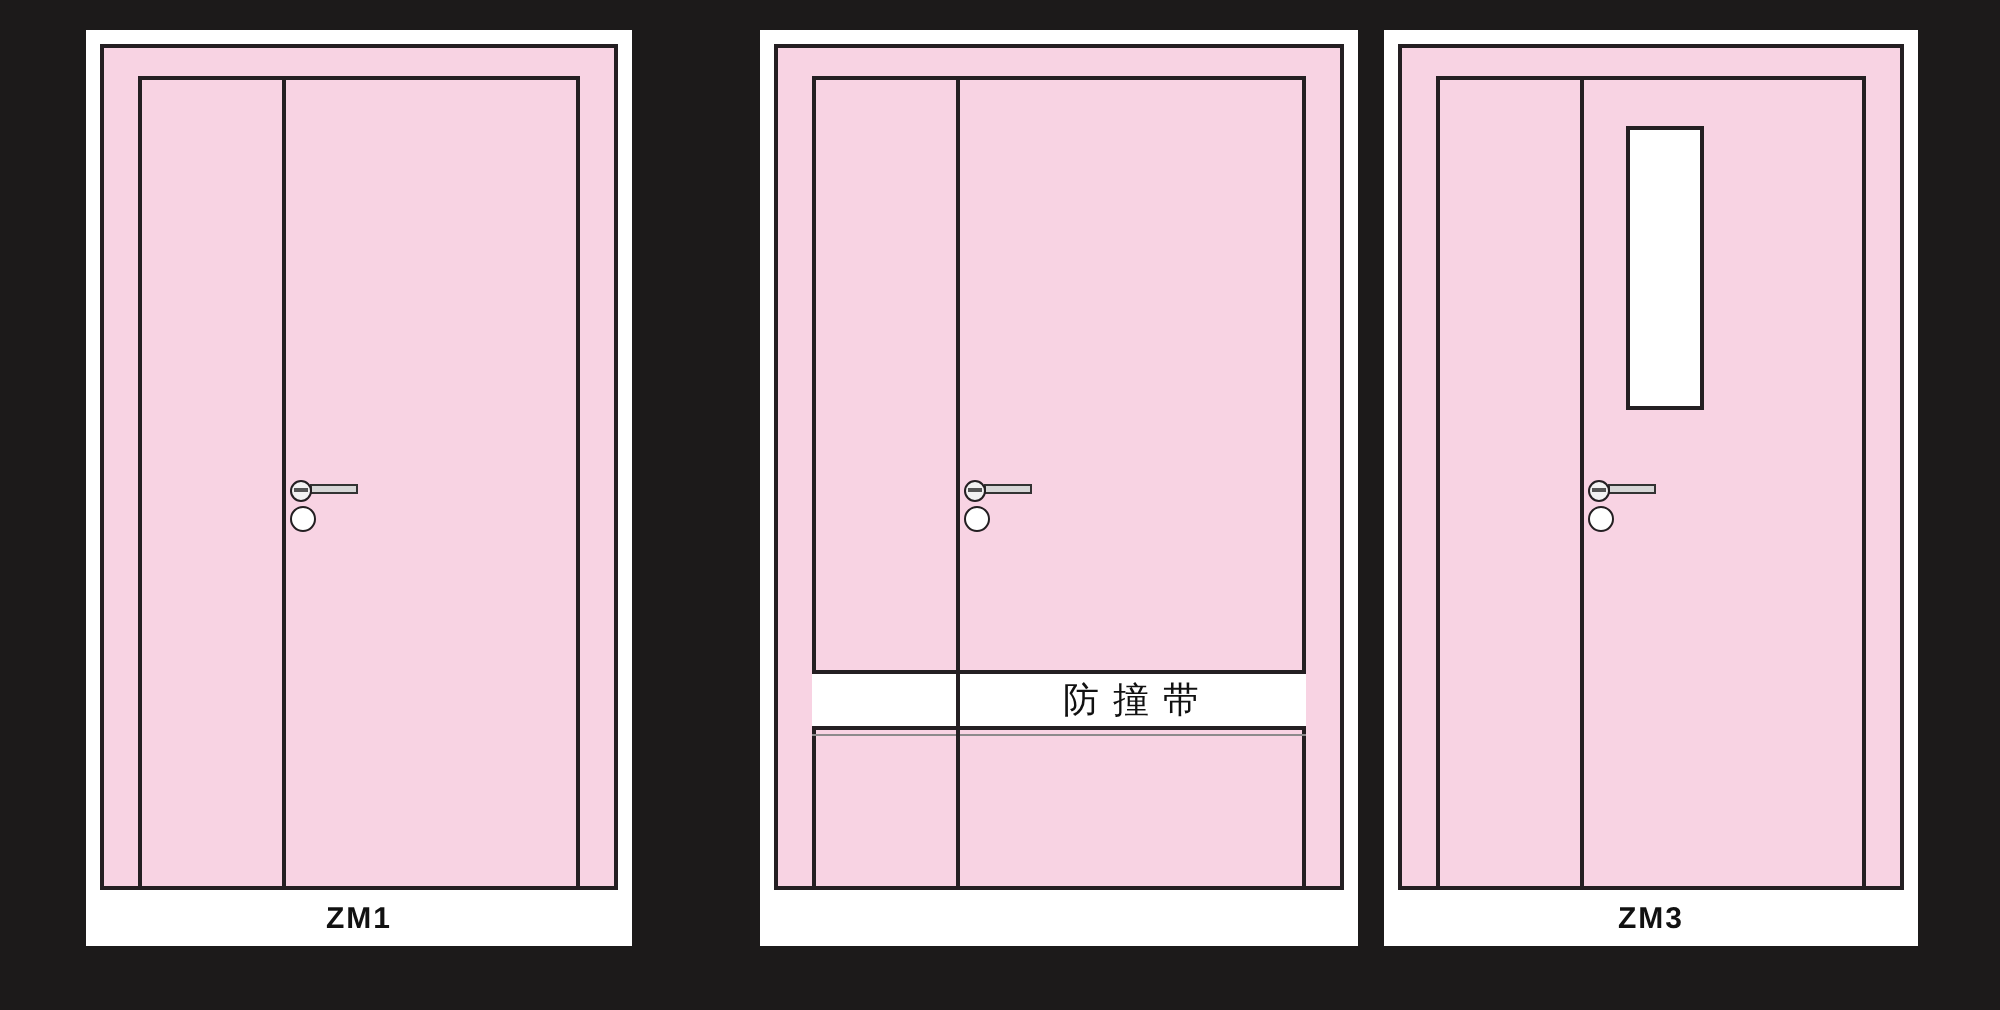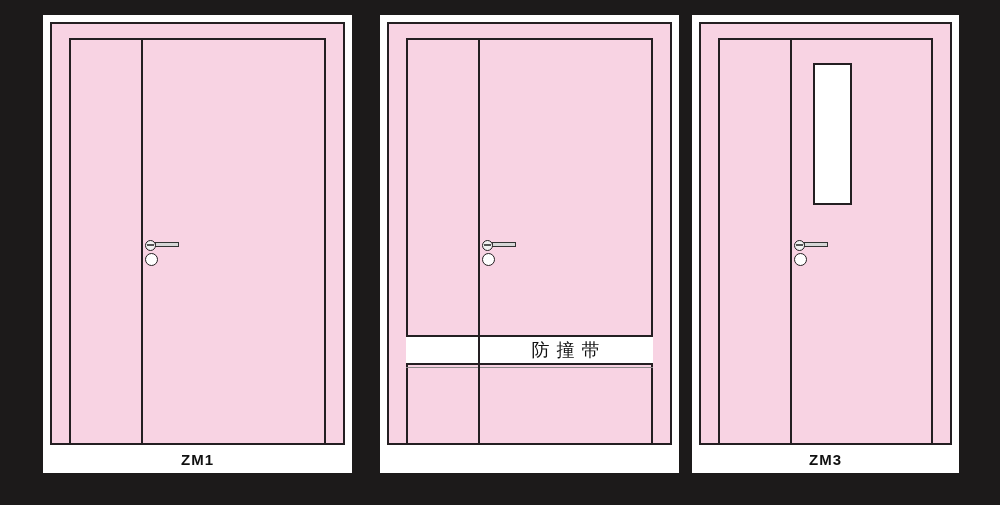--- a/index.html
+++ b/index.html
@@ -12,21 +12,21 @@
   }
   .canvas { position:absolute; inset:0; }
 
   
   .door-card {
     position:absolute;
     top:15px;
     height:458px;
     background:#ffffff;
   }
-  .door-card.c1 { left:43px;  width:309px; }
+  .door-card.c1 { left:43px;  width:273px; }
   .door-card.c2 { left:380px; width:299px; }
   .door-card.c3 { left:692px; width:267px;padding-left:26px; }
 
   .door-frame {
     position:absolute;
     left:7px; right:7px; top:7px; bottom:28px;
     background:#f8d3e3;
     border:2px solid #241f22;
   }
 

